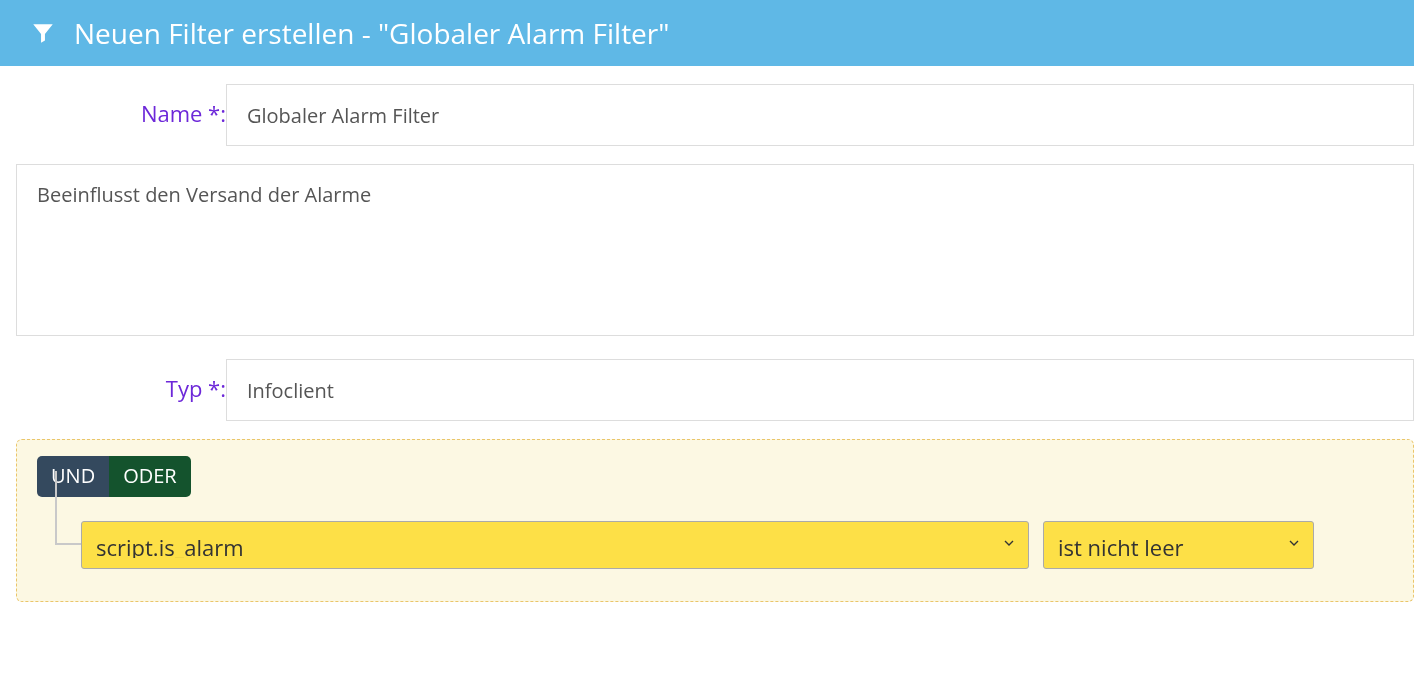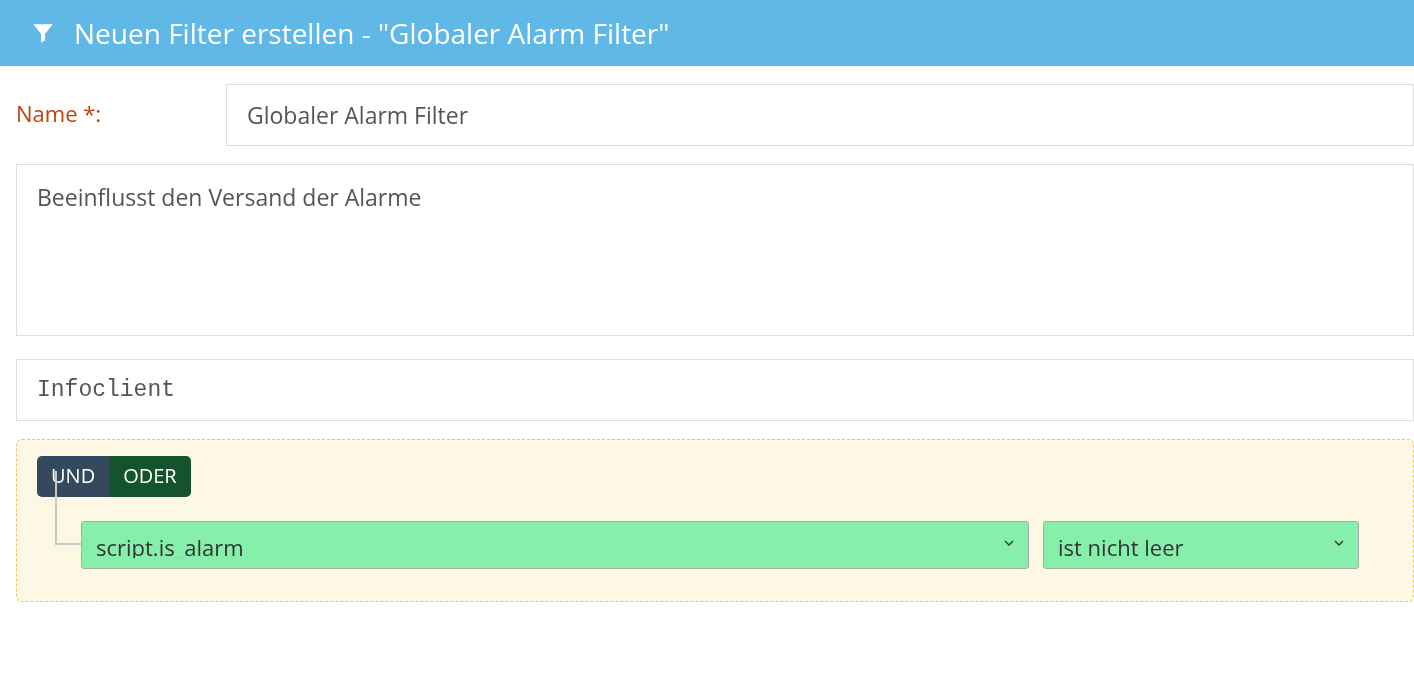--- a/index.html
+++ b/index.html
@@ -7,50 +7,50 @@
   body { width:1414px; }
 
   
   .header { background:#5fb8e6; color:#fff; display:flex; align-items:center; padding:14px 22px 14px 30px; font-size:28px; font-weight:400; }
   .header .icon { margin-right:18px; display:flex; align-items:center; }
   .header svg { width:26px; height:26px; fill:#fff; }
 
   
   .form { padding:18px 0 0 16px; }
   .row { display:flex; align-items:flex-start; margin-bottom:18px; }
-  .row .label { width:210px; font-size:22px; color:#c2410c; padding-top:14px; }
+  .row .label { width:210px; font-size:22px; color:#6d28d9; padding-top:14px;text-align:right; }
   .row .control { flex:1; }
   .text-input, .textarea, .select-like {
-    width:100%; border:1px solid #ddd; background:#fff; font-size:23px; color:#555;
+    width:100%; border:1px solid #ddd; background:#fff; font-size:20px; color:#555;
     padding:16px 20px; font-family:inherit;
   }
   .text-input { height:62px; }
   .textarea { height:172px; resize:none; }
-  .select-like { height:62px;font-family:Liberation Mono, monospace; }
+  .select-like { height:62px; }
 
   
   .rule-block { margin:16px 0 0 16px; background:#fcf8e3; border:1px dashed #eac56a; border-radius:6px; padding:16px 14px 28px 20px; }
   .btn-group { display:inline-flex; border-radius:5px; overflow:hidden; }
   .btn-and, .btn-or { font-size:20px; padding:6px 14px 8px; color:#fff; border:none; font-family:inherit; cursor:pointer; }
   .btn-and { background:#34495e; }
   .btn-or  { background:#14532d; }
 
   .rule-line { display:flex; align-items:center; margin-top:20px; }
   .connector { width:44px; height:56px; position:relative; }
   .connector::before { content:""; position:absolute; left:18px; top:-46px; bottom:28px; width:2px; background:#c9c9c9; }
   .connector::after  { content:""; position:absolute; left:18px; right:0; bottom:28px; height:2px; background:#c9c9c9; }
 
   .rule-select { position:relative; }
   .rule-select select {
     appearance:none; -webkit-appearance:none; -moz-appearance:none;
-    border:1px solid #aaa; border-radius:3px; background:#86efac; font-size:22px; color:#333;
+    border:1px solid #aaa; border-radius:3px; background:#fde047; font-size:22px; color:#333;
     padding:10px 42px 10px 14px; font-family:inherit; height:48px;
   }
   .rule-select.field select { width:948px; }
-  .rule-select.op    select { width:316px; }
+  .rule-select.op    select { width:271px; }
   .rule-select .chev { position:absolute; right:12px; top:50%; transform:translateY(-50%); pointer-events:none; }
   .rule-select .chev svg { width:16px; height:16px; stroke:#333; fill:none; stroke-width:2; }
   .gap { width:14px; }
 </style>
 </head>
 <body>
 
 <div class="header">
   <span class="icon">
     <svg viewBox="0 0 24 24">
@@ -69,20 +69,21 @@
     </div>
   </div>
 
   <div class="row">
     <div class="control">
       <textarea class="textarea" style="">Beeinflusst den Versand der Alarme</textarea>
     </div>
   </div>
 
   <div class="row">
+    <div class="label">Typ *:</div>
     <div class="control">
       <input class="select-like" type="text" readonly="" value="Infoclient" style="">
     </div>
   </div>
 
 </div>
 
 <div class="rule-block">
   <div class="btn-group">
     <button class="btn-and">UND</button>

